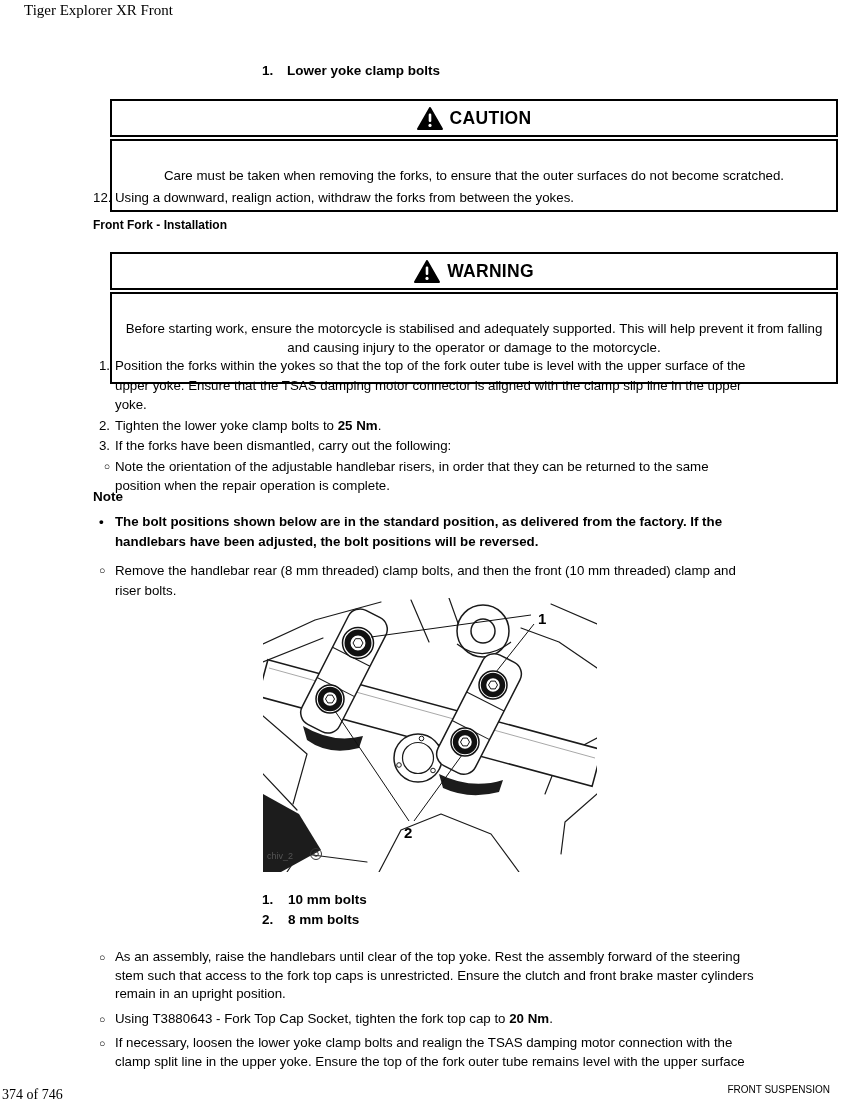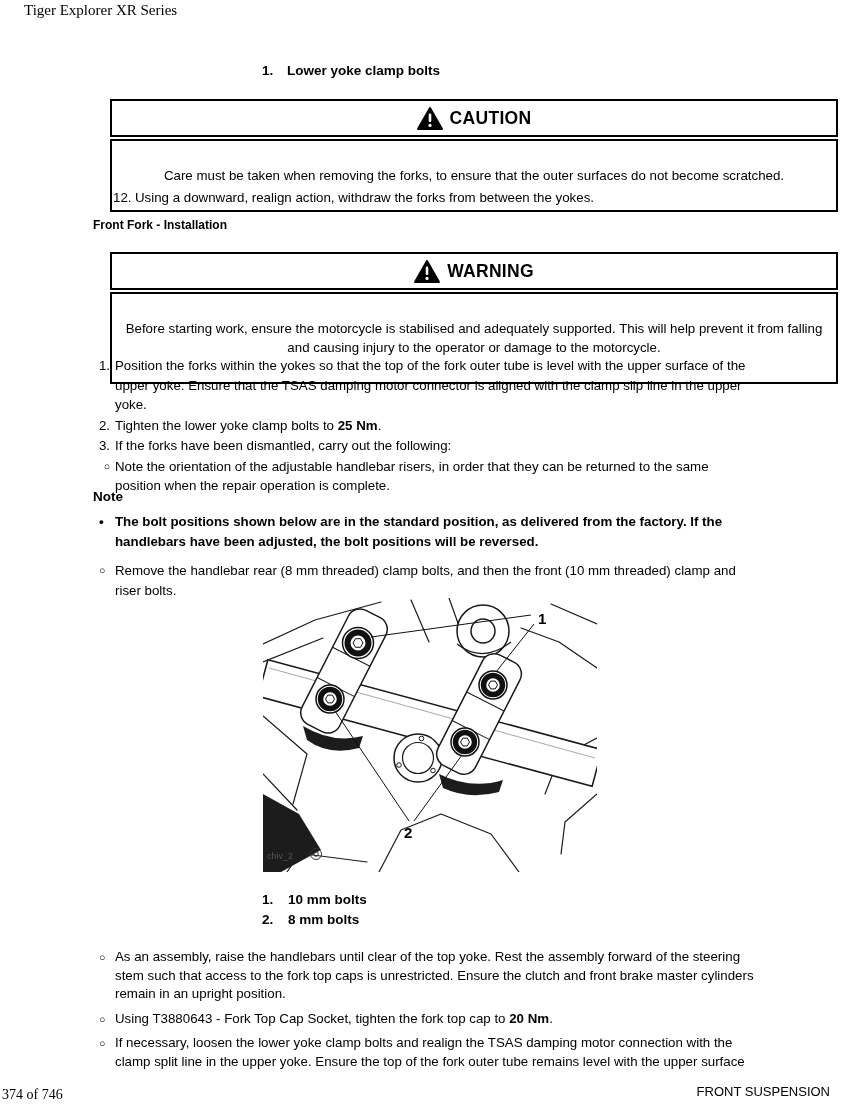--- a/index.html
+++ b/index.html
@@ -20,21 +20,21 @@
     font-weight:bold; font-size:17.5px; letter-spacing:.3px;
   }
   .alert-body {
     border:2px solid #000; margin-top:2px; box-sizing:border-box;
     padding:25px 11px; font-size:13.3px; line-height:19px;
   }
   .caution { top:99px; }
   .warning { top:252px; }
 
   .step12 { position:absolute; top:189px; left:93px; width:671px; font-size:13.3px; line-height:17px; }
-  .step12 .mk { display:inline-block; width:22px;margin-left:20px; }
+  .step12 .mk { display:inline-block; width:22px; }
 
   .h2 { position:absolute; top:218px; left:93px; font-size:12px; font-weight:bold; }
 
   .list { position:absolute; left:93px; width:662px; font-size:13.3px; line-height:19.5px; }
   .steps { top:356px; }
   .li { position:relative; padding-left:22px; margin-bottom:1px; }
   .li .mk { position:absolute; left:0; top:0; width:17px; text-align:right; }
   .li .mk.circle { font-size:10.5px; }
   .b { font-weight:bold; }
 
@@ -49,30 +49,30 @@
 
   .figcaps { position:absolute; top:890px; left:262px; font-size:13.5px; font-weight:bold; line-height:20px; }
   .figcaps .row { display:flex; }
   .figcaps .num { width:26px; }
 
   .postlist { top:948px; line-height:18.5px; }
   .pb { position:relative; padding-left:22px; margin-bottom:6px; }
   .pb .mk { position:absolute; left:6px; top:0; font-size:10.5px; }
 
   .footer-left { position:absolute; top:1087px; left:2px; font-size:14px; font-family:"Liberation Serif", serif; }
-  .footer-right { position:absolute; top:1084px; right:27px; font-size:13px;padding-left:36px; }
+  .footer-right { position:absolute; top:1084px; right:27px; font-size:10px;padding-left:36px; }
 
   .tri { flex:0 0 auto; display:inline-flex; }
 </style>
 </head>
 <body>
 
 <div class="page">
 
-  <div class="hdr">Tiger Explorer XR Series</div>
+  <div class="hdr">Tiger Explorer XR Front</div>
 
   <div class="prevcap">
     <span class="num">1.</span>
     <span>Lower yoke clamp bolts</span>
   </div>
 
   <div class="alertbox caution">
     <div class="alert-title">
       <span class="tri">
         <svg width="26" height="23" viewBox="0 0 26 23">

